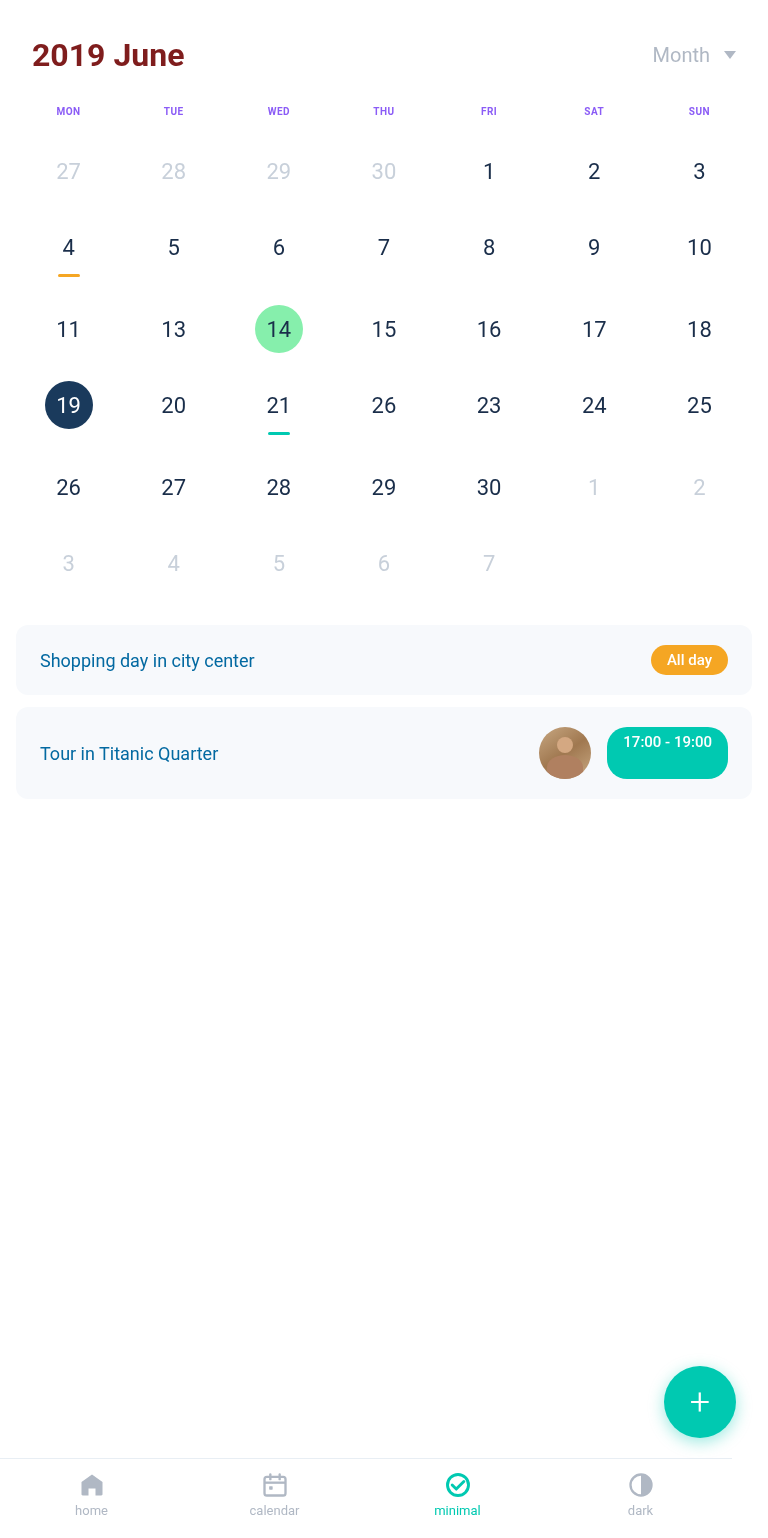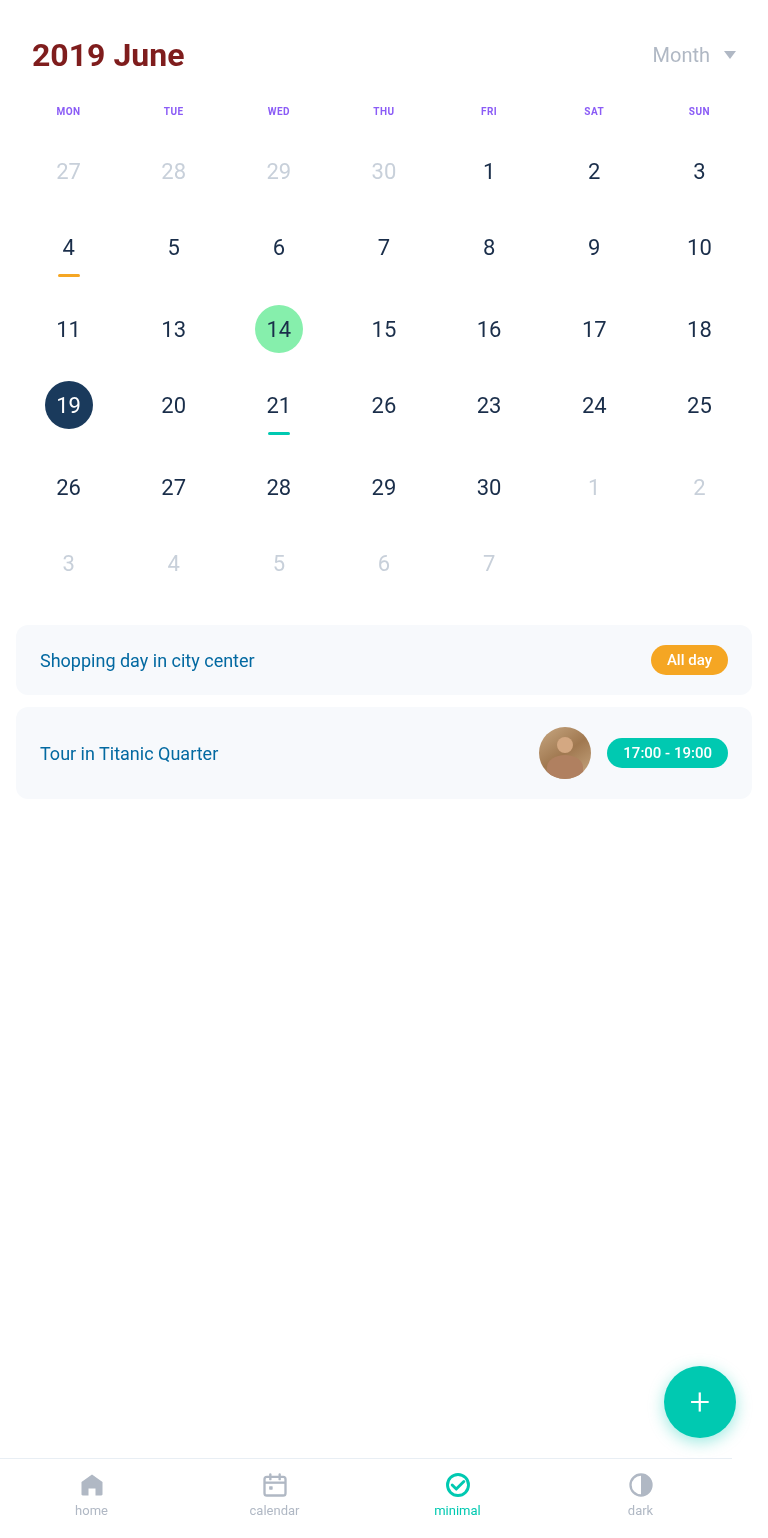--- a/index.html
+++ b/index.html
@@ -127,21 +127,20 @@
     .event-badge-allday {
       background: #f5a623;
       color: #ffffff;
       border-radius: 20px;
       padding: 6px 16px;
       font-size: 15px;
       font-weight: 500;
     }
     .event-right {
       display: flex;
-      align-items: center;
       gap: 16px;
     }
     .avatar-placeholder {
       width: 52px;
       height: 52px;
       border-radius: 50%;
       background: linear-gradient(145deg, #c8a882 0%, #a07850 50%, #c8a882 100%);
       position: relative;
       overflow: hidden;
     }

